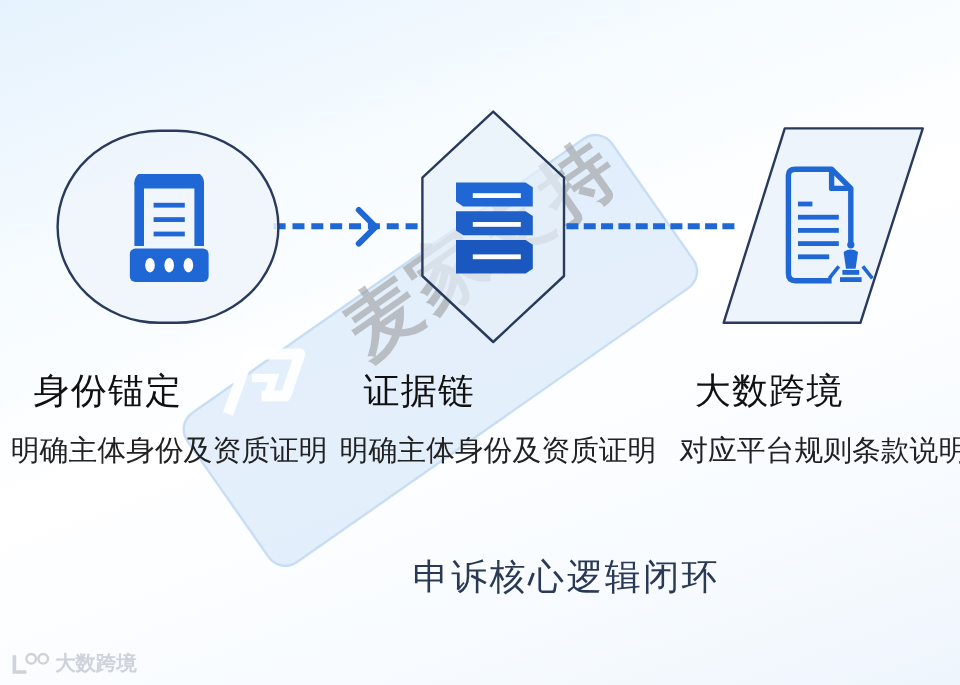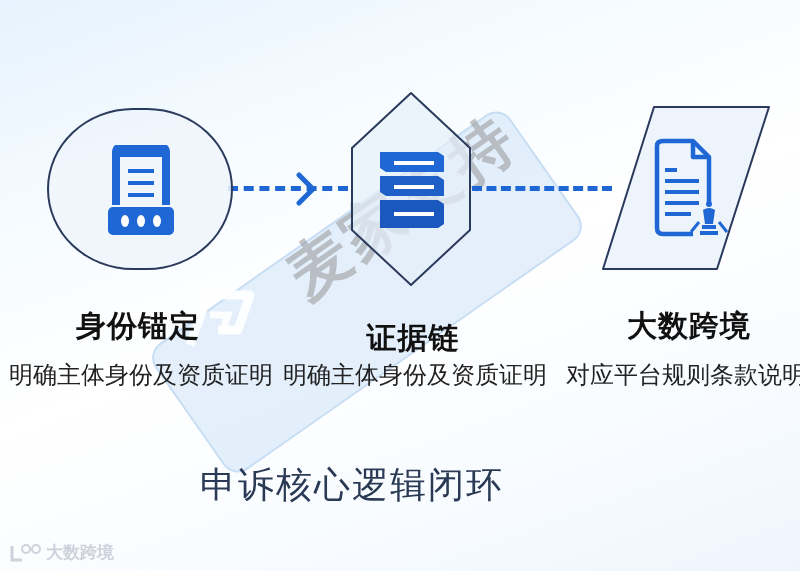--- a/index.html
+++ b/index.html
@@ -28,30 +28,30 @@
     .wm-text {
       position: absolute; left: 270px; top: 165px;
       font-size: 62px; font-weight: bold; color: rgba(150, 150, 150, 0.55);
       transform: rotate(-35deg); letter-spacing: 4px; white-space: nowrap;
     }
     .wm-logo {
       position: absolute; left: 180px; top: 285px; width: 80px; height: 70px;
     }
 
     .step-title {
-      position: absolute; font-size: 30px; font-weight: bold; color: #111;
-      text-align: center; width: 220px; letter-spacing: 1px;
+      position: absolute; font-size: 30px; font-weight: normal; color: #111;
+      width: 220px; letter-spacing: 1px;
     }
     .step-desc {
       position: absolute; font-size: 24px; color: #222;
       text-align: center; width: 260px; white-space: nowrap;
     }
     .footer-title {
-      position: absolute; left: 200px; top: 461px; width: 400px; text-align: left;
-      font-size: 36px; color: #2a3a55; letter-spacing: 2px;
+      position: absolute; left: 200px; top: 461px; width: 400px; text-align: right;
+      font-size: 30px; color: #2a3a55; letter-spacing: 2px;
     }
     .corner-mark {
       position: absolute; left: 8px; top: 541px; display: flex; align-items: center; gap: 4px;
       color: rgba(200, 205, 215, 0.9); font-size: 17px; font-weight: bold;
     }
   </style>
 </head>
 <body>
 
 <div class="wm-band"></div>
@@ -108,21 +108,21 @@
   <path d="M50 72 Q56 68 62 72 L60 86 H52 Z" fill="#1f67d4"></path>
   <rect x="49" y="87" width="14" height="4" fill="#1f67d4"></rect>
   <rect x="47" y="93" width="18" height="4" fill="#1f67d4"></rect>
   <line x1="46" y1="84" x2="38" y2="94" stroke="#1f67d4" stroke-width="3"></line>
   <line x1="66" y1="84" x2="74" y2="94" stroke="#1f67d4" stroke-width="3"></line>
 </svg>
 
 <div class="step-title" style="left:28px; top:306px;">身份锚定</div>
 <div class="step-desc" style="left:9px; top:359px;">明确主体身份及资质证明</div>
 
-<div class="step-title" style="left:303px; top:318px;">证据链</div>
+<div class="step-title" style="left:303px; top:306px;">证据链</div>
 <div class="step-desc" style="left:283px; top:359px;">明确主体身份及资质证明</div>
 
 <div class="step-title" style="left:579px; top:306px;">大数跨境</div>
 <div class="step-desc" style="left:556px; top:359px;">对应平台规则条款说明</div>
 
 <div class="footer-title">申诉核心逻辑闭环</div>
 
 <div class="corner-mark">
   <svg width="34" height="22" viewBox="0 0 34 22">
     <path d="M4 4 V18 H14" fill="none" stroke="rgba(200,205,215,0.9)" stroke-width="3"></path>

